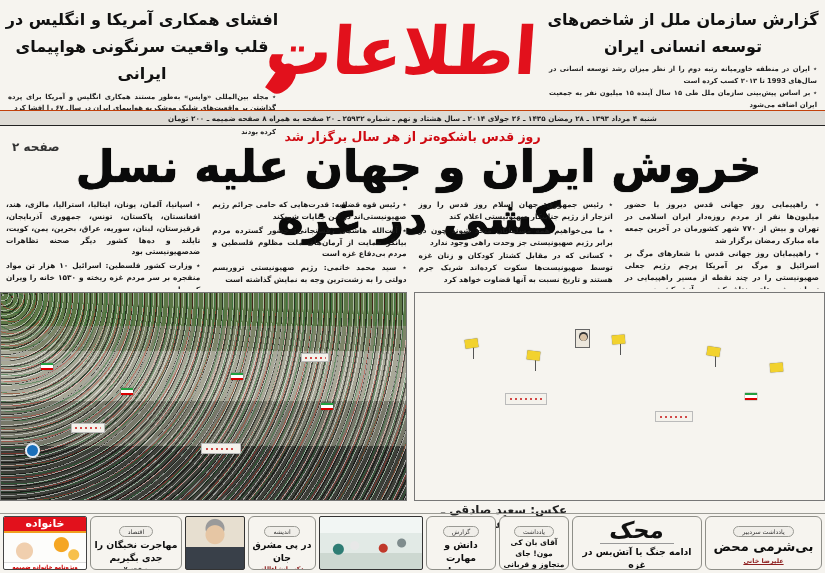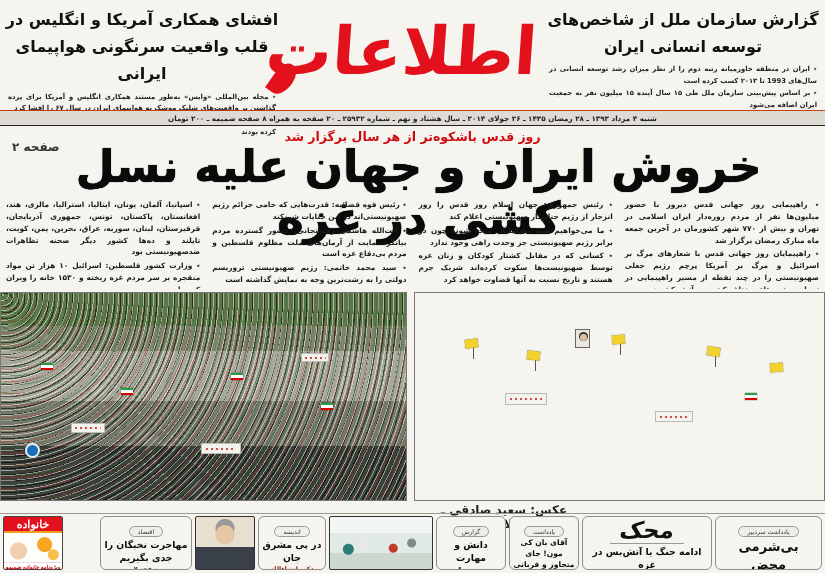--- a/index.html
+++ b/index.html
@@ -74,21 +74,21 @@
   #bottom-row { position:absolute; top:516px; left:3px; right:3px; height:54px; display:flex; gap:3px; direction:ltr; }
   .bbox { border:1px solid #8f8f89; border-radius:6px; background:#f6f4ef; text-align:center;
           padding:2px 3px; overflow:hidden; direction:rtl; }
   .pill { display:inline-block; border:1px solid #9a9a94; border-radius:8px; background:#f0eee9;
           font-size:6.2px; color:#333; padding:0 8px; line-height:1.5; margin-bottom:1px; }
   .btitle { font-size:9.3px; font-weight:bold; color:#0d0d0d; line-height:1.4; }
   .bauthor { display:block; font-size:6.4px; font-weight:bold; color:#8d1f1f; text-decoration:underline; margin-top:1px; }
   .bpage { display:block; font-size:6.2px; font-weight:bold; color:#333; margin-top:1px; }
   .bbody { font-size:6.2px; color:#222; text-align:justify; line-height:1.5; margin-top:2px; }
 
-  #box-promo { width:60px; border:1px solid #444; border-radius:2px; padding:0; background:#fff; position:relative;font-family:Liberation Serif, serif; }
+  #box-promo { width:84px; border:1px solid #444; border-radius:2px; padding:0; background:#fff; position:relative; }
   #promo-mast { font-size:11px; font-weight:bold; color:#fff; background:#e2111c; line-height:1.3;
                 border-bottom:2px solid #f0a020; }
   #promo-art { height:30px;
      background:
        radial-gradient(circle at 25% 62%, #f0cfae 0 8px, transparent 9px),
        radial-gradient(circle at 70% 40%, #f5a623 0 7px, transparent 8px),
        radial-gradient(circle at 85% 75%, #f7c04a 0 5px, transparent 6px),
        linear-gradient(180deg,#fdfdfb 0 100%); border-bottom:1px solid #ddd; }
   #promo-strip { font-size:5.6px; font-weight:bold; color:#c00; line-height:1.6; }
 
@@ -198,21 +198,21 @@
 
   <div id="bottom-line"></div>
   <div id="bottom-row">
 
     <div class="bbox" id="box-promo">
       <div id="promo-mast">خانواده</div>
       <div id="promo-art"></div>
       <div id="promo-strip">ویژه‌نامه خانواده ضمیمه اطلاعات امروز</div>
     </div>
 
-    <div class="bbox" style="width:92px;margin-left:34px;">
+    <div class="bbox" style="width:92px;">
       <span class="pill">اقتصاد</span>
       <div class="btitle">مهاجرت نخبگان را جدی بگیریم</div>
       <span class="bpage">صفحه ۷</span>
     </div>
 
     <div class="bbox photo-box" id="box-man"></div>
 
     <div class="bbox" style="width:68px;">
       <span class="pill">اندیشه</span>
       <div class="btitle">در پی مشرق جان</div>

